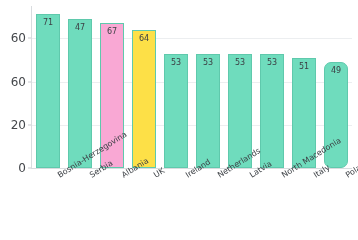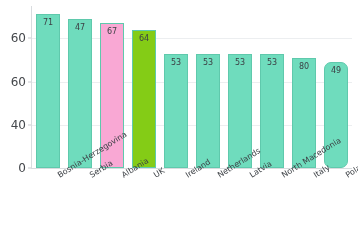--- a/index.html
+++ b/index.html
@@ -125,21 +125,21 @@
 <body>
 
 <div id="chart-root">
 
   <div id="y-axis-line" class="axis-line"></div>
   <div id="x-axis-line" class="axis-line"></div>
 
   <div id="y-axis">
       <div class="y-tick-label" style="top: 168px; right: 332px;">0</div>
       <div class="y-tick-mark" style="top: 168px;"></div>
-      <div class="y-tick-label" style="top: 124.8px; right: 332px;">40</div>
+      <div class="y-tick-label" style="top: 124.8px; right: 332px;">20</div>
       <div class="y-tick-mark" style="top: 124.8px;"></div>
       <div class="y-tick-label" style="top: 81.6px; right: 332px;">60</div>
       <div class="y-tick-mark" style="top: 81.6px;"></div>
       <div class="y-tick-label" style="top: 38.4px; right: 332px;">60</div>
       <div class="y-tick-mark" style="top: 38.4px;"></div>
     </div>
 
   <div id="plot-area">
     <div id="gridlines">
         <div class="gridline" style="top: 118.8px;"></div>
@@ -156,21 +156,21 @@
           <div class="bar" title="Serbia: 69" style="height: 149.04px; background: rgb(111, 220, 189); border-color: rgb(95, 201, 172);">
             <div class="bar-value" style="color: rgb(60, 64, 69);">47</div>
           </div>
         </div>
         <div class="bar-slot" style="left: 68.48px; width: 23.04px;">
           <div class="bar" title="Albania: 67" style="height: 144.72px; background: #f9a8d4; border-color: rgb(95, 201, 172);">
             <div class="bar-value" style="color: rgb(60, 64, 69);">67</div>
           </div>
         </div>
         <div class="bar-slot" style="left: 100.48px; width: 23.04px;">
-          <div class="bar" title="UK: 64" style="height: 138.24px; background: #84cc16; border-color: rgb(95, 201, 172);">
+          <div class="bar" title="UK: 64" style="height: 138.24px; background: #fde047; border-color: rgb(95, 201, 172);">
             <div class="bar-value" style="color: rgb(60, 64, 69);">64</div>
           </div>
         </div>
         <div class="bar-slot" style="left: 132.48px; width: 23.04px;">
           <div class="bar" title="Ireland: 53" style="height: 114.48px; background: rgb(111, 220, 189); border-color: rgb(95, 201, 172);">
             <div class="bar-value" style="color: rgb(60, 64, 69);">53</div>
           </div>
         </div>
         <div class="bar-slot" style="left: 164.48px; width: 23.04px;">
           <div class="bar" title="Netherlands: 53" style="height: 114.48px; background: rgb(111, 220, 189); border-color: rgb(95, 201, 172);">
@@ -182,21 +182,21 @@
             <div class="bar-value" style="color: rgb(60, 64, 69);">53</div>
           </div>
         </div>
         <div class="bar-slot" style="left: 228.48px; width: 23.04px;">
           <div class="bar" title="North Macedonia: 53" style="height: 114.48px; background: rgb(111, 220, 189); border-color: rgb(95, 201, 172);">
             <div class="bar-value" style="color: rgb(60, 64, 69);">53</div>
           </div>
         </div>
         <div class="bar-slot" style="left: 260.48px; width: 23.04px;">
           <div class="bar" title="Italy: 51" style="height: 110.16px; background: rgb(111, 220, 189); border-color: rgb(95, 201, 172);">
-            <div class="bar-value" style="color: rgb(60, 64, 69);">80</div>
+            <div class="bar-value" style="color: rgb(60, 64, 69);">51</div>
           </div>
         </div>
         <div class="bar-slot" style="left: 292.48px; width: 23.04px;">
           <div class="bar" title="Poland: 49" style="height: 105.84px; background: rgb(111, 220, 189); border-color: rgb(95, 201, 172); border-radius: 7px;">
             <div class="bar-value" style="color: rgb(60, 64, 69);">49</div>
           </div>
         </div>
       </div>
   </div>
 

